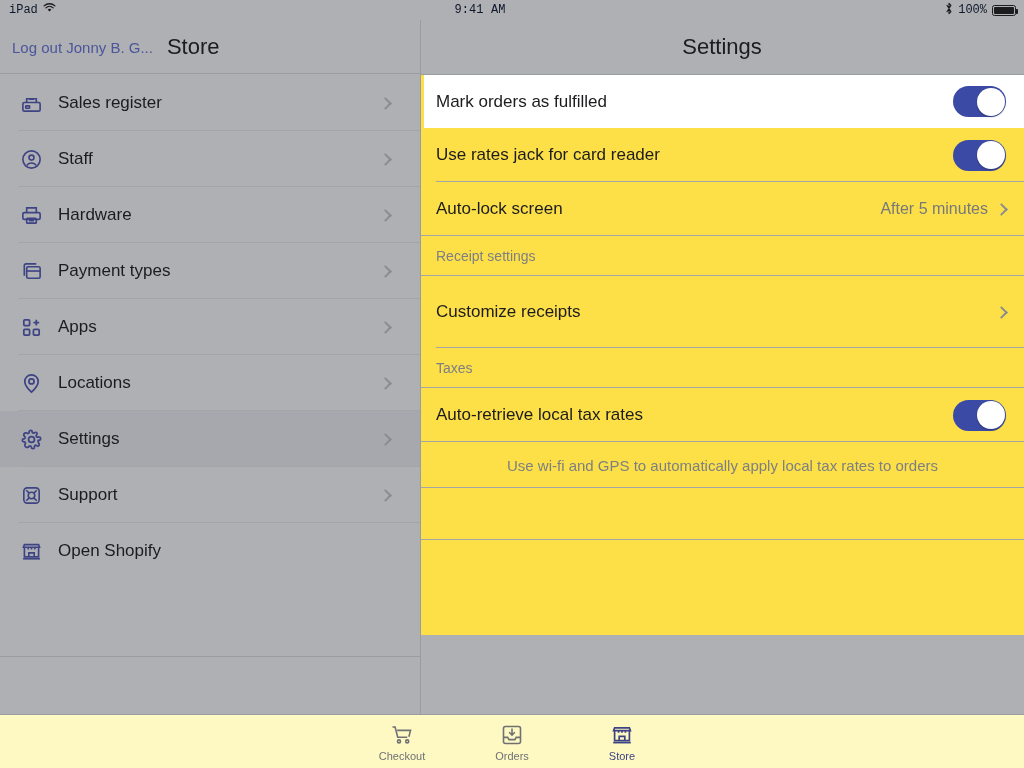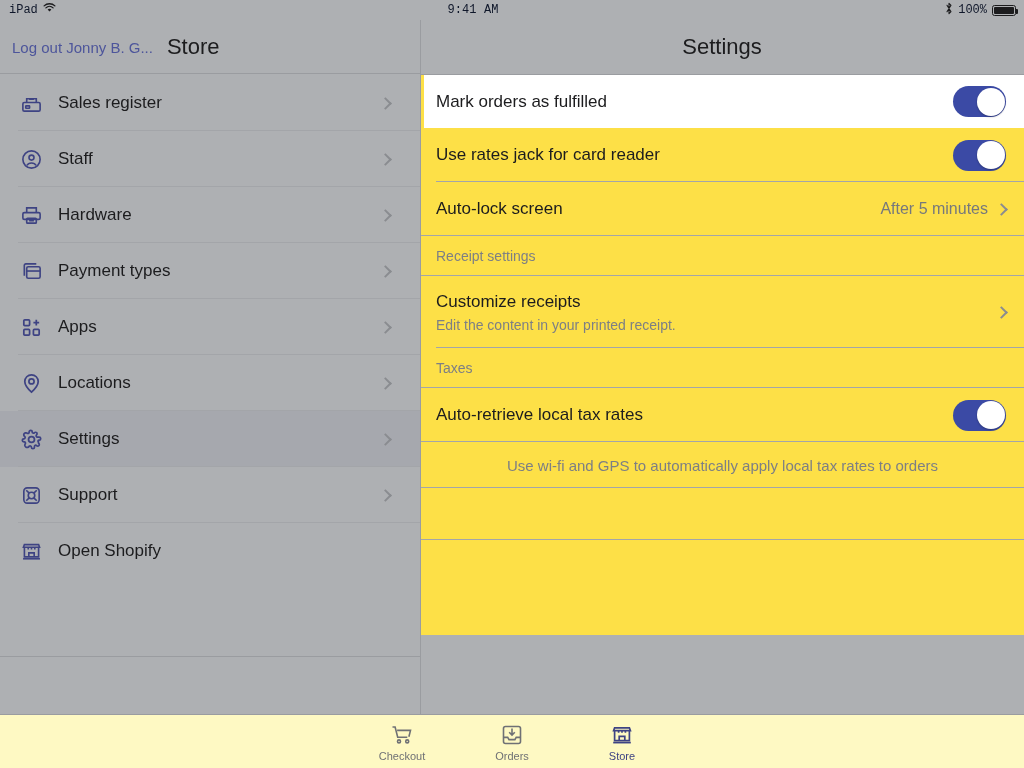--- a/index.html
+++ b/index.html
@@ -11,21 +11,21 @@
     -webkit-font-smoothing:antialiased;
   }
   #app { position:relative; width:1024px; height:768px; background:#aeb0b3; }
 
   
   .statusbar {
     position:absolute; top:0; left:0; width:1024px; height:20px;
     display:flex; align-items:center; color:#0f172a; font-size:12px;font-family:Liberation Mono, monospace;
   }
   .sb-left { position:absolute; left:9px; display:flex; align-items:center; gap:5px; }
-  .sb-center { position:absolute; left:4px; width:938px; text-align:center; font-size:12px; letter-spacing:0.1px; }
+  .sb-center { position:absolute; left:11px; width:938px; text-align:center; font-size:12px; letter-spacing:0.1px; }
   .sb-right { position:absolute; right:8px; display:flex; align-items:center; gap:5px; font-size:12px; }
   .batt { display:inline-block; width:24px; height:11px; border:1px solid #1c1c1e; border-radius:2.5px; position:relative; }
   .batt::after { content:""; position:absolute; right:-3px; top:3px; width:2px; height:5px; background:#1c1c1e; border-radius:0 1px 1px 0; }
   .batt i { position:absolute; left:1px; top:1px; bottom:1px; width:20px; background:#1c1c1e; border-radius:1px; display:block; }
 
   
   .left-header {
     position:absolute; top:20px; left:0; width:420px; height:54px;
     display:flex; align-items:center; background:#aeb0b3;
   }
@@ -313,21 +313,20 @@
 
     <div class="section-hdr">
       <span>Receipt settings</span>
       <span class="rule"></span>
     </div>
 
     <div class="row row-two">
       <div class="row-two-inner">
         <div class="row-two-text">
           <div class="row-title">Customize receipts</div>
-          <div class="row-sub">Edit the content in your printed receipt.</div>
         </div>
         <span class="chev-r"></span>
       </div>
       <span class="rule"></span>
     </div>
 
 
     <div class="section-hdr">
       <span>Taxes</span>
       <span class="rule"></span>

